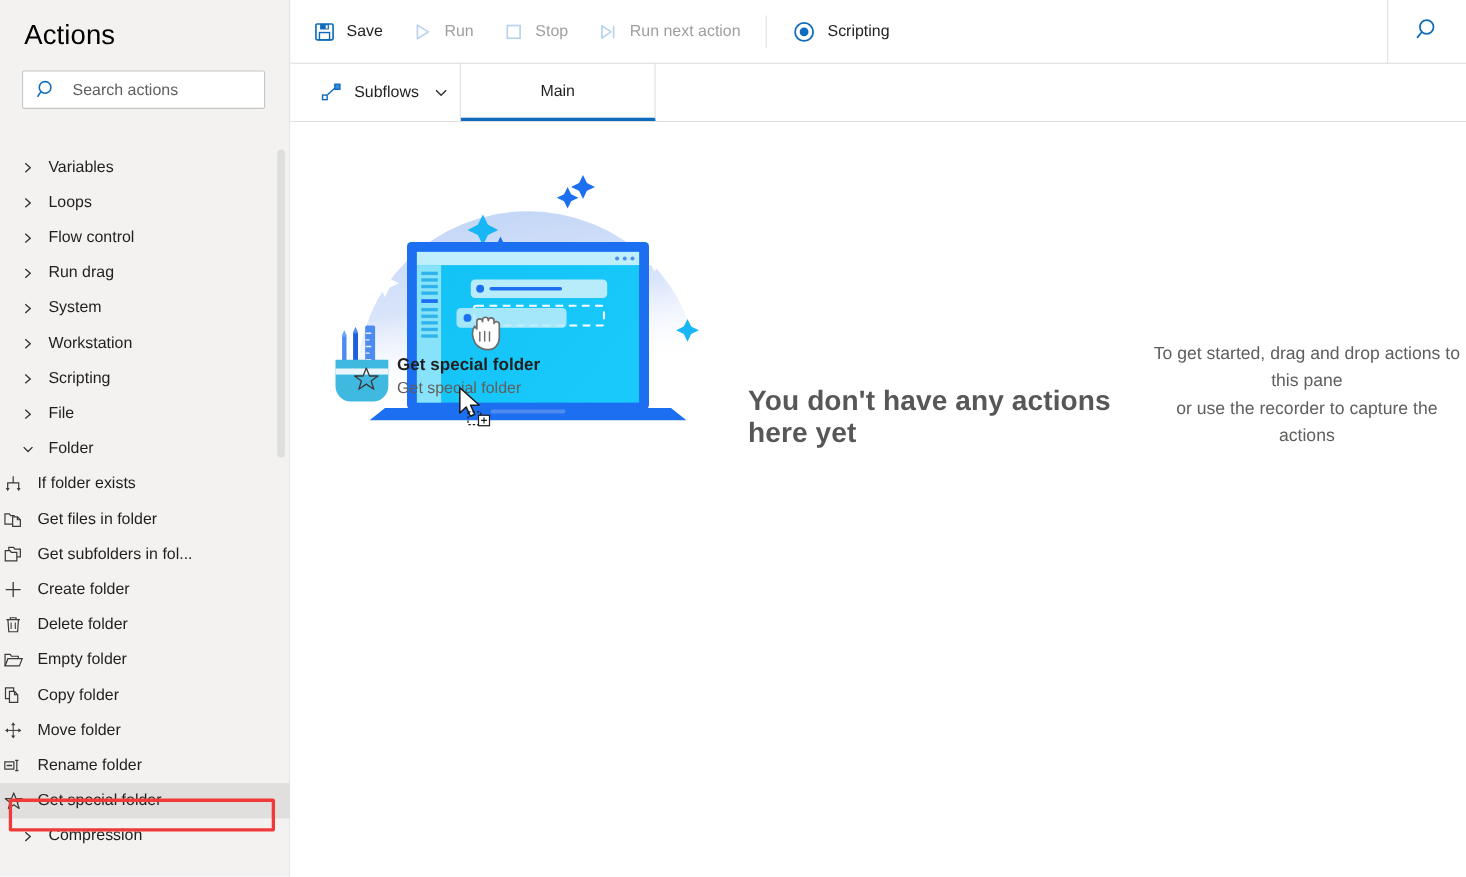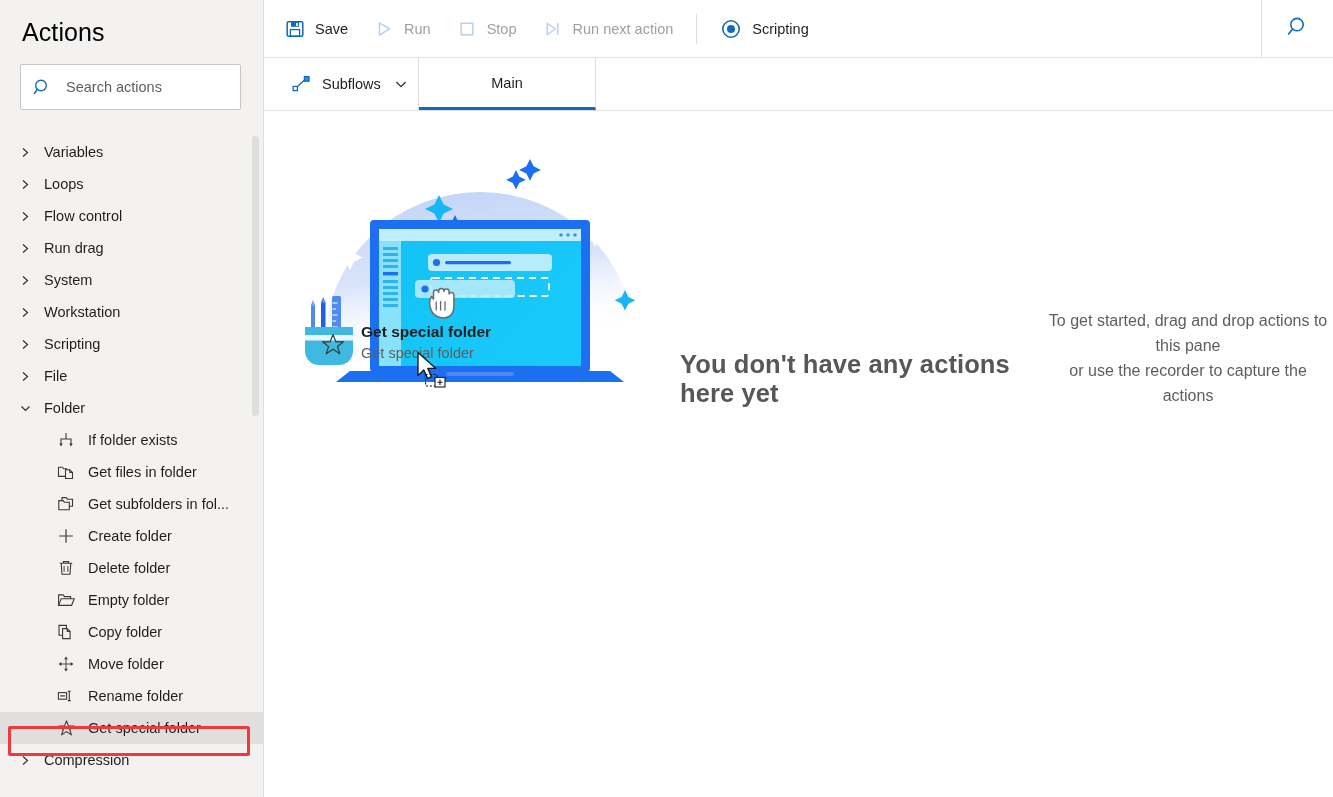--- a/index.html
+++ b/index.html
@@ -18,21 +18,21 @@
     border-right: 1px solid #e1dfdd;
     position: relative;
     flex: 0 0 264px;
   }
   #sidebar-title {
     font-size: 25px; color: #000000; font-weight: 400;
     padding: 18px 0 0 22px; letter-spacing: .1px;
   }
   #search-wrap {
     margin: 17px 22px 0 20px;
-    height: 46px;
+    height: 35px;
     background: #ffffff;
     border: 1px solid #c8c6c4;
     border-radius: 2px;
     display: flex; align-items: center;
   }
   #search-icon { margin-left: 12px; display: flex; align-items: center; }
   #search-input {
     border: none; outline: none; background: transparent;
     font-family: "Liberation Sans", sans-serif;
     font-size: 14.5px; color: #323130;
@@ -46,21 +46,21 @@
     overflow: hidden;
   }
   .tree-row {
     height: 32px; display: flex; align-items: center;
     font-size: 14.5px; color: #201f1e; cursor: default;
     white-space: nowrap;
   }
   .tree-row.group { padding-left: 20px; }
   .tree-row.group .chev { width: 22px; display: flex; align-items: center; }
   .tree-row.group .glabel { margin-left: 2px; }
-  .tree-row.leaf { padding-left: 54px; }
+  .tree-row.leaf { }
   .tree-row.leaf .licon {
     width: 24px; height: 20px; display: flex;
     align-items: center; justify-content: center;
   }
   .tree-row.leaf .llabel { margin-left: 10px; }
   .tree-row.leaf.selected { background: #e1dfdd; }
 
   #highlight-box {
     position: absolute; left: 8px; top: 726px;
     width: 242px; height: 30px;

